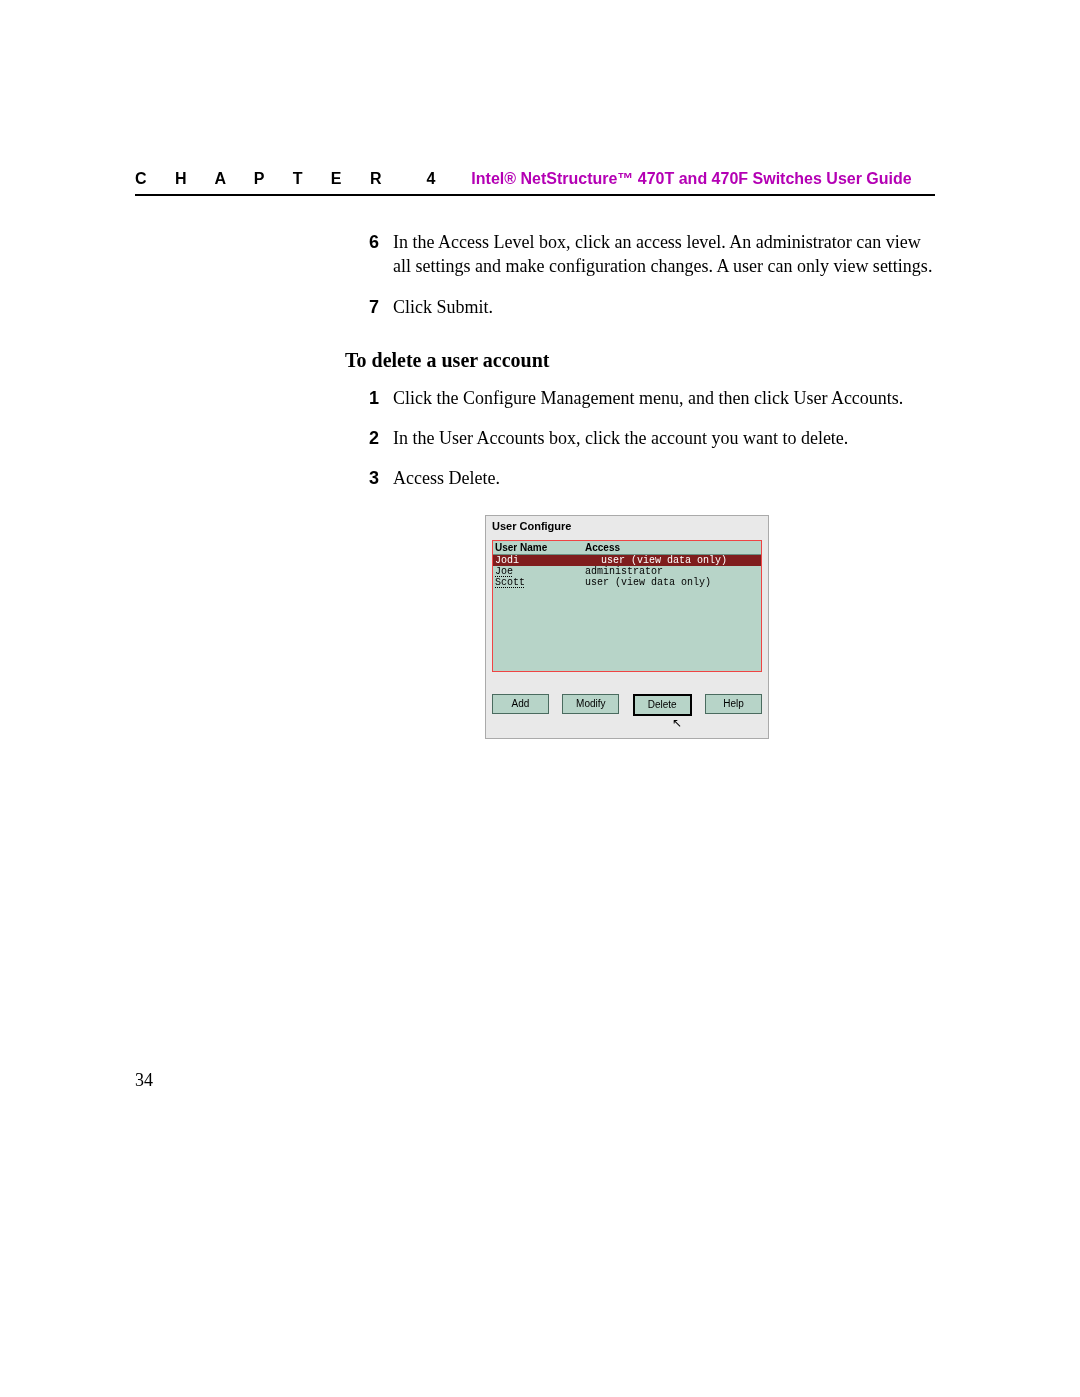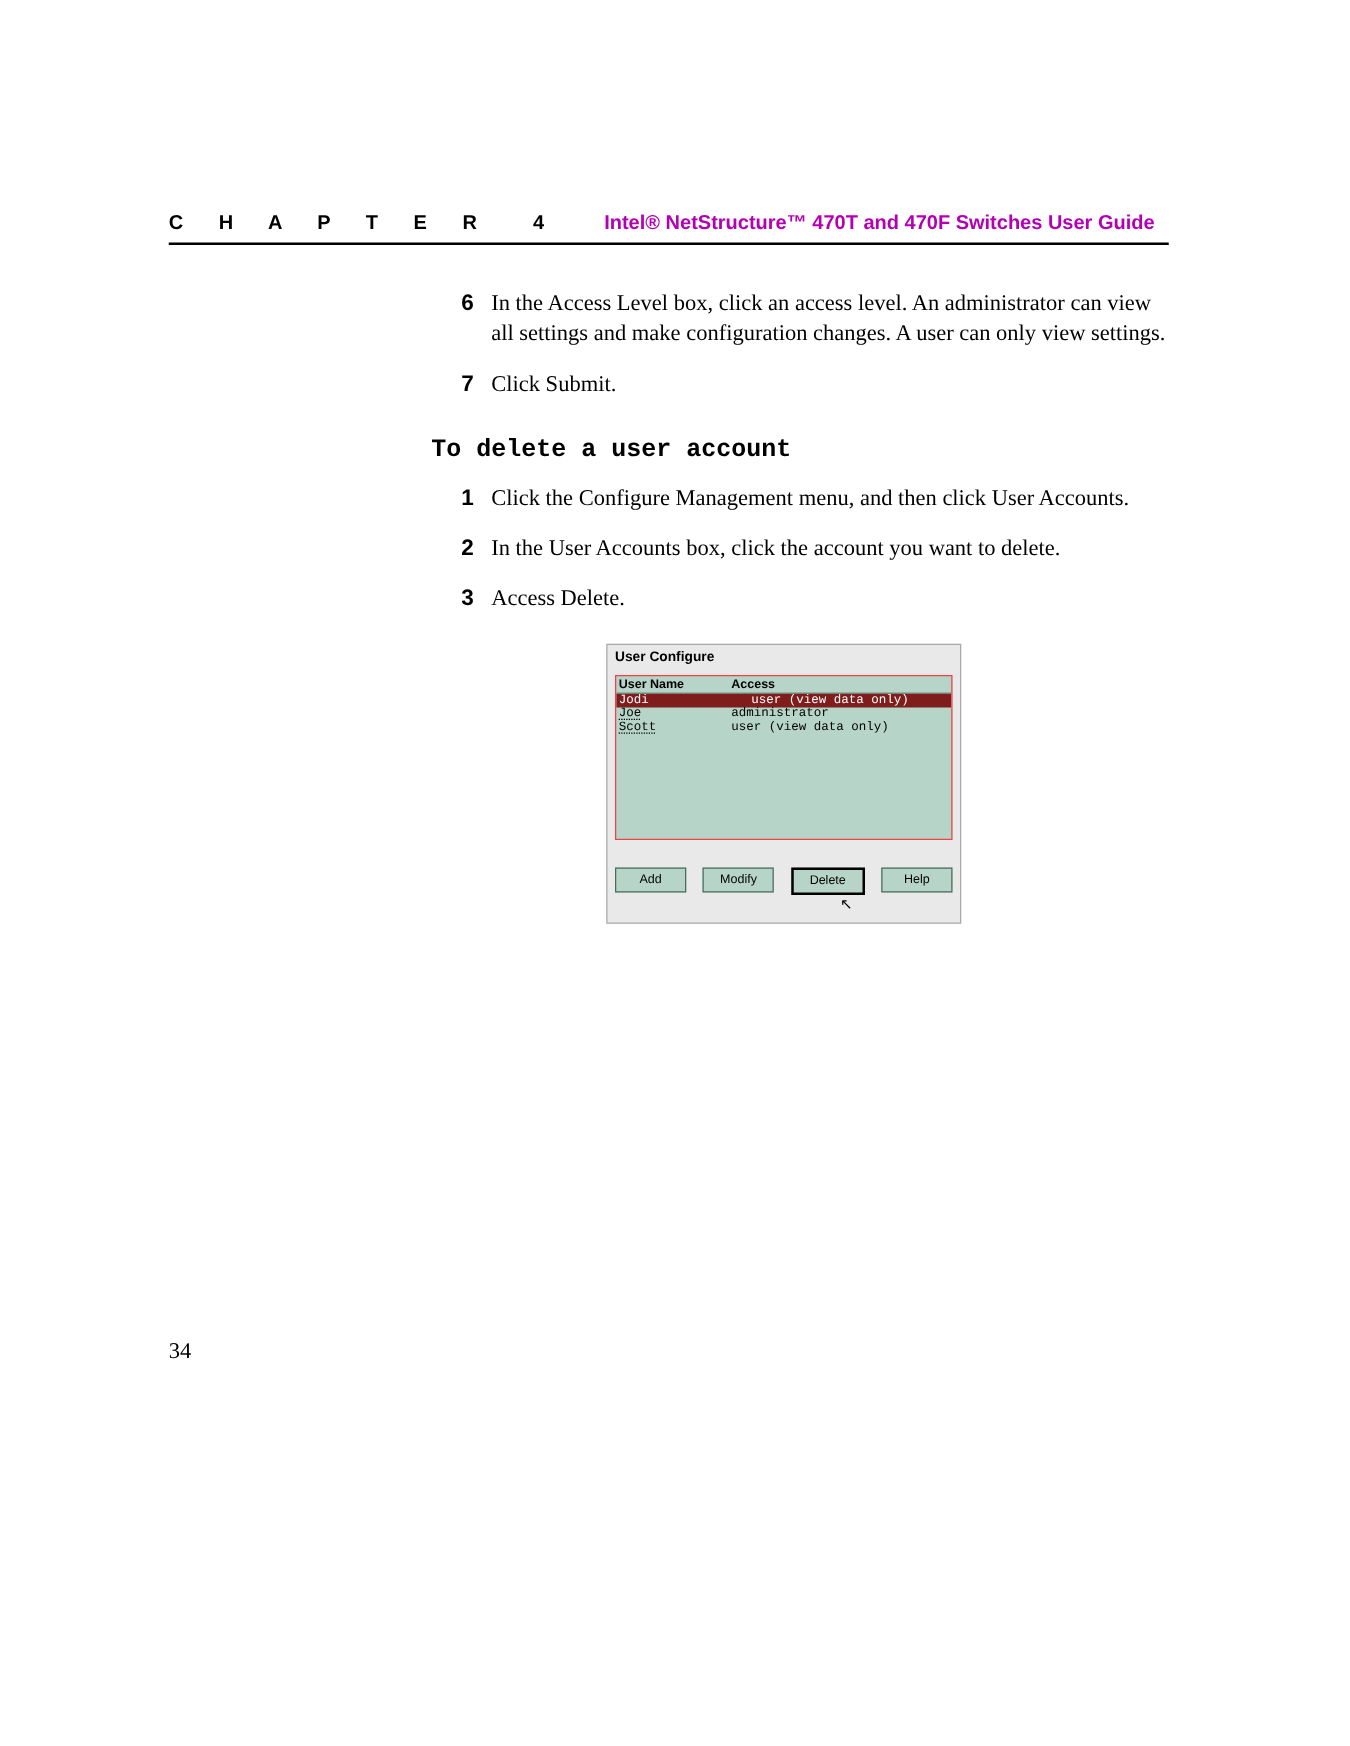--- a/index.html
+++ b/index.html
@@ -17,21 +17,20 @@
     left: 135px;
     top: 170px;
     width: 800px;
   }
   .header-line {
     display: flex;
     align-items: center;
     font-family: Arial, Helvetica, sans-serif;
     font-size: 16px;
     font-weight: bold;
-    gap: 12px;
   }
   .chapter-label {
     color: #000;
     letter-spacing: 12px;
     margin-right: 24px;
     white-space: pre;
   }
   .guide-title {
     color: #b400b4;
   }
@@ -58,21 +57,21 @@
     font-family: Arial, Helvetica, sans-serif;
     padding-right: 14px;
   }
   .ol-text {
     flex: 1;
   }
   .section-heading {
     margin-left: 210px;
     margin-top: 30px;
     margin-bottom: 14px;
-    font-family: Liberation Mono, monospace;
+    font-family: Liberation Serif, serif;
     font-weight: bold;
     font-size: 20px;
   }
   .paragraph {
     margin-left: 210px;
     width: 590px;
     font-size: 18px;
     line-height: 1.35;
     margin-top: 12px;
   }

